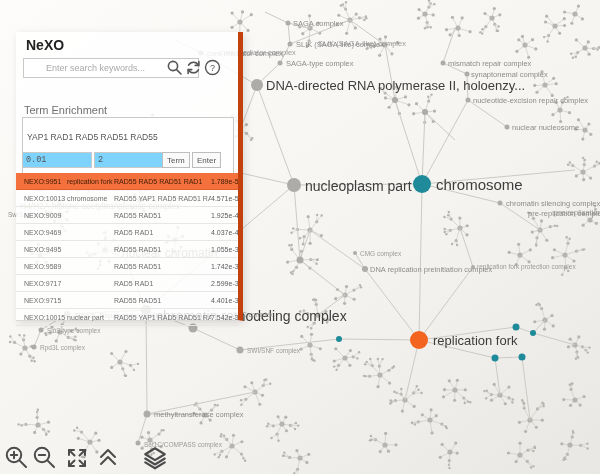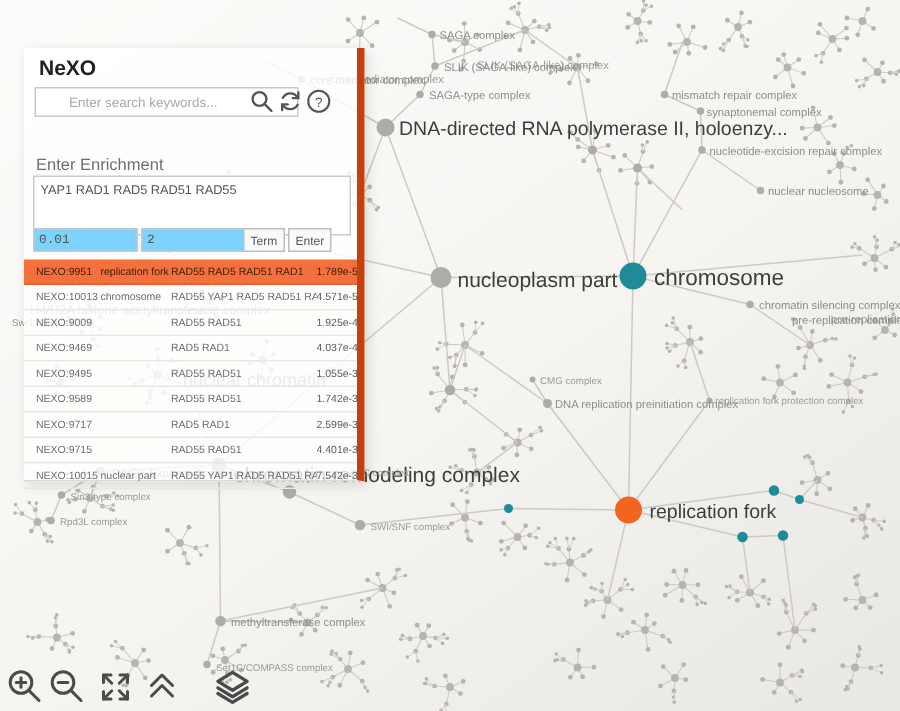--- a/index.html
+++ b/index.html
@@ -21,21 +21,21 @@
   .search-input{position:absolute;left:7px;top:26px;width:130px;height:18px;border:1px solid #c9c9c9;
     background:#fff;font-size:9px;color:#444;padding:0 22px;font-family:"Liberation Sans",sans-serif;}
   .search-input::placeholder{color:#a9a9a9;}
   .icon-btn{position:absolute;top:27px;width:17px;height:17px;cursor:pointer;}
   .by-row{position:absolute;left:7px;top:52px;font-size:9px;color:#555;display:flex;align-items:center;}
   .radio{width:9px;height:9px;border-radius:50%;border:1px solid #8f8f8f;background:#fff;display:inline-block;
     margin-right:4px;position:relative;}
   .radio.sel::after{content:"";position:absolute;left:2px;top:2px;width:5px;height:5px;border-radius:50%;background:#4a4f55;}
   .section-heading{position:absolute;left:8px;top:72px;font-size:11px;color:#6f6f6f;}
   .query-box{position:absolute;left:6px;top:85px;width:202px;height:32px;border:1px solid #c9c9c9;background:#fff;
-    font-size:8.5px;color:#555;padding:3px 4px;resize:none;font-family:"Liberation Sans",sans-serif;}
+    font-size:8.5px;color:#555;padding:14px 4px;resize:none;font-family:"Liberation Sans",sans-serif;}
   .param-input{position:absolute;top:120px;height:14px;border:1px solid #c9c9c9;background:#7dd3fc;font-size:8.5px;
     color:#555;padding:0 3px;font-family:Liberation Mono, monospace;}
   .btn{position:absolute;top:120px;height:16px;border:1px solid #bdbdbd;background:#fafafa;font-size:8px;
     color:#555;padding:0 4px;font-family:"Liberation Sans",sans-serif;cursor:pointer;}
   
   .results{position:absolute;left:0;top:141px;width:222px;}
   .rrow{display:grid;grid-template-columns:43px 47px 97px 1fr;height:16px;align-items:center;
     border-bottom:1px solid #e9e7e4;font-size:7px;color:#6d6d6d;padding-left:8px;cursor:pointer;}
   .rrow span{overflow:hidden;white-space:nowrap;}
   .rrow .val{text-align:right;padding-right:4px;color:#5c5c5c;}
@@ -1450,21 +1450,21 @@
     </svg>
   </div>
   <div class="icon-btn" style="left:188px">
     <svg width="17" height="17" viewBox="0 0 17 17" stroke="#555" fill="none" stroke-width="1.4">
       <circle cx="8.5" cy="8.5" r="7"></circle>
       <text x="8.5" y="12" text-anchor="middle" font-size="9" fill="#555" stroke="none" font-family="Liberation Sans, sans-serif">?</text>
     </svg>
   </div>
 
 
-  <div class="section-heading">Enter Enrichment</div>
+  <div class="section-heading">Term Enrichment</div>
 
   <textarea class="query-box" style="">YAP1 RAD1 RAD5 RAD51 RAD55</textarea>
 
   <input class="param-input" style="left: 6px; width: 62px;" value="0.01">
   <input class="param-input" style="left: 78px; width: 62px;" value="2">
   <button class="btn" style="left:146px">Term</button>
   <button class="btn" style="left:176px">Enter</button>
 
   <div class="results">
       <div class="rrow hl">

